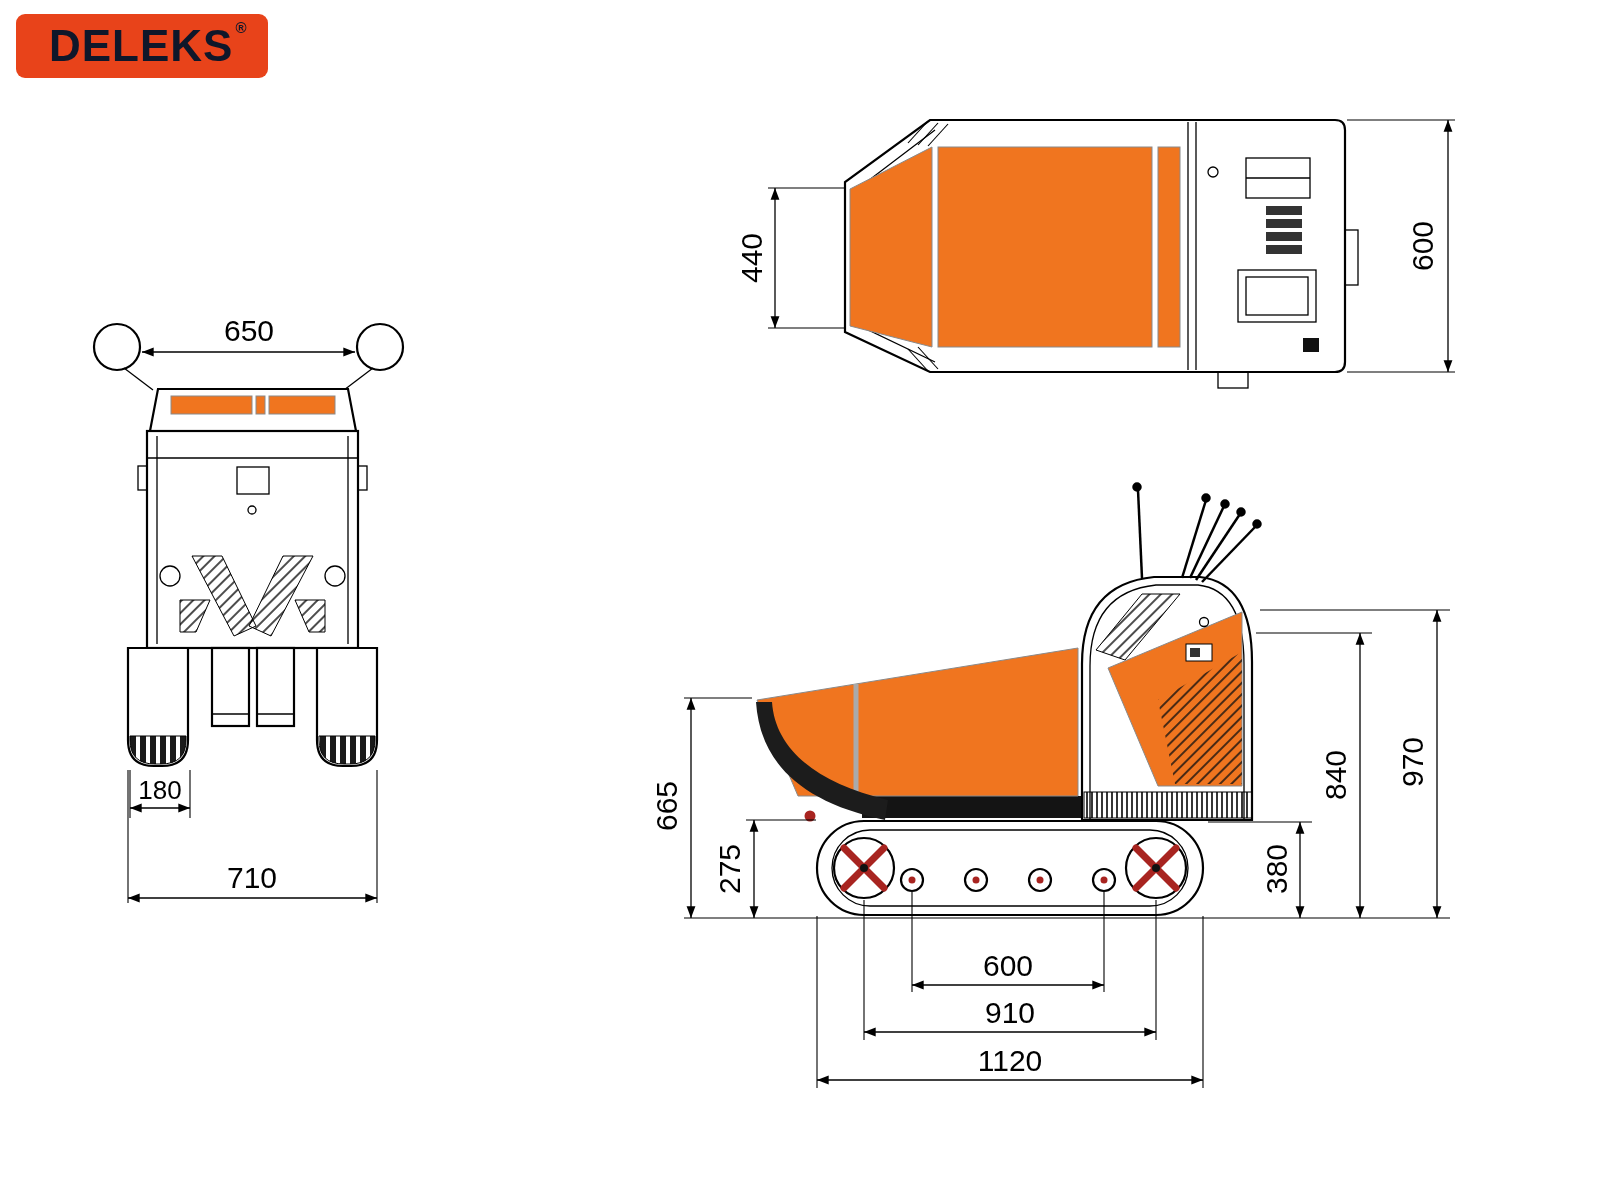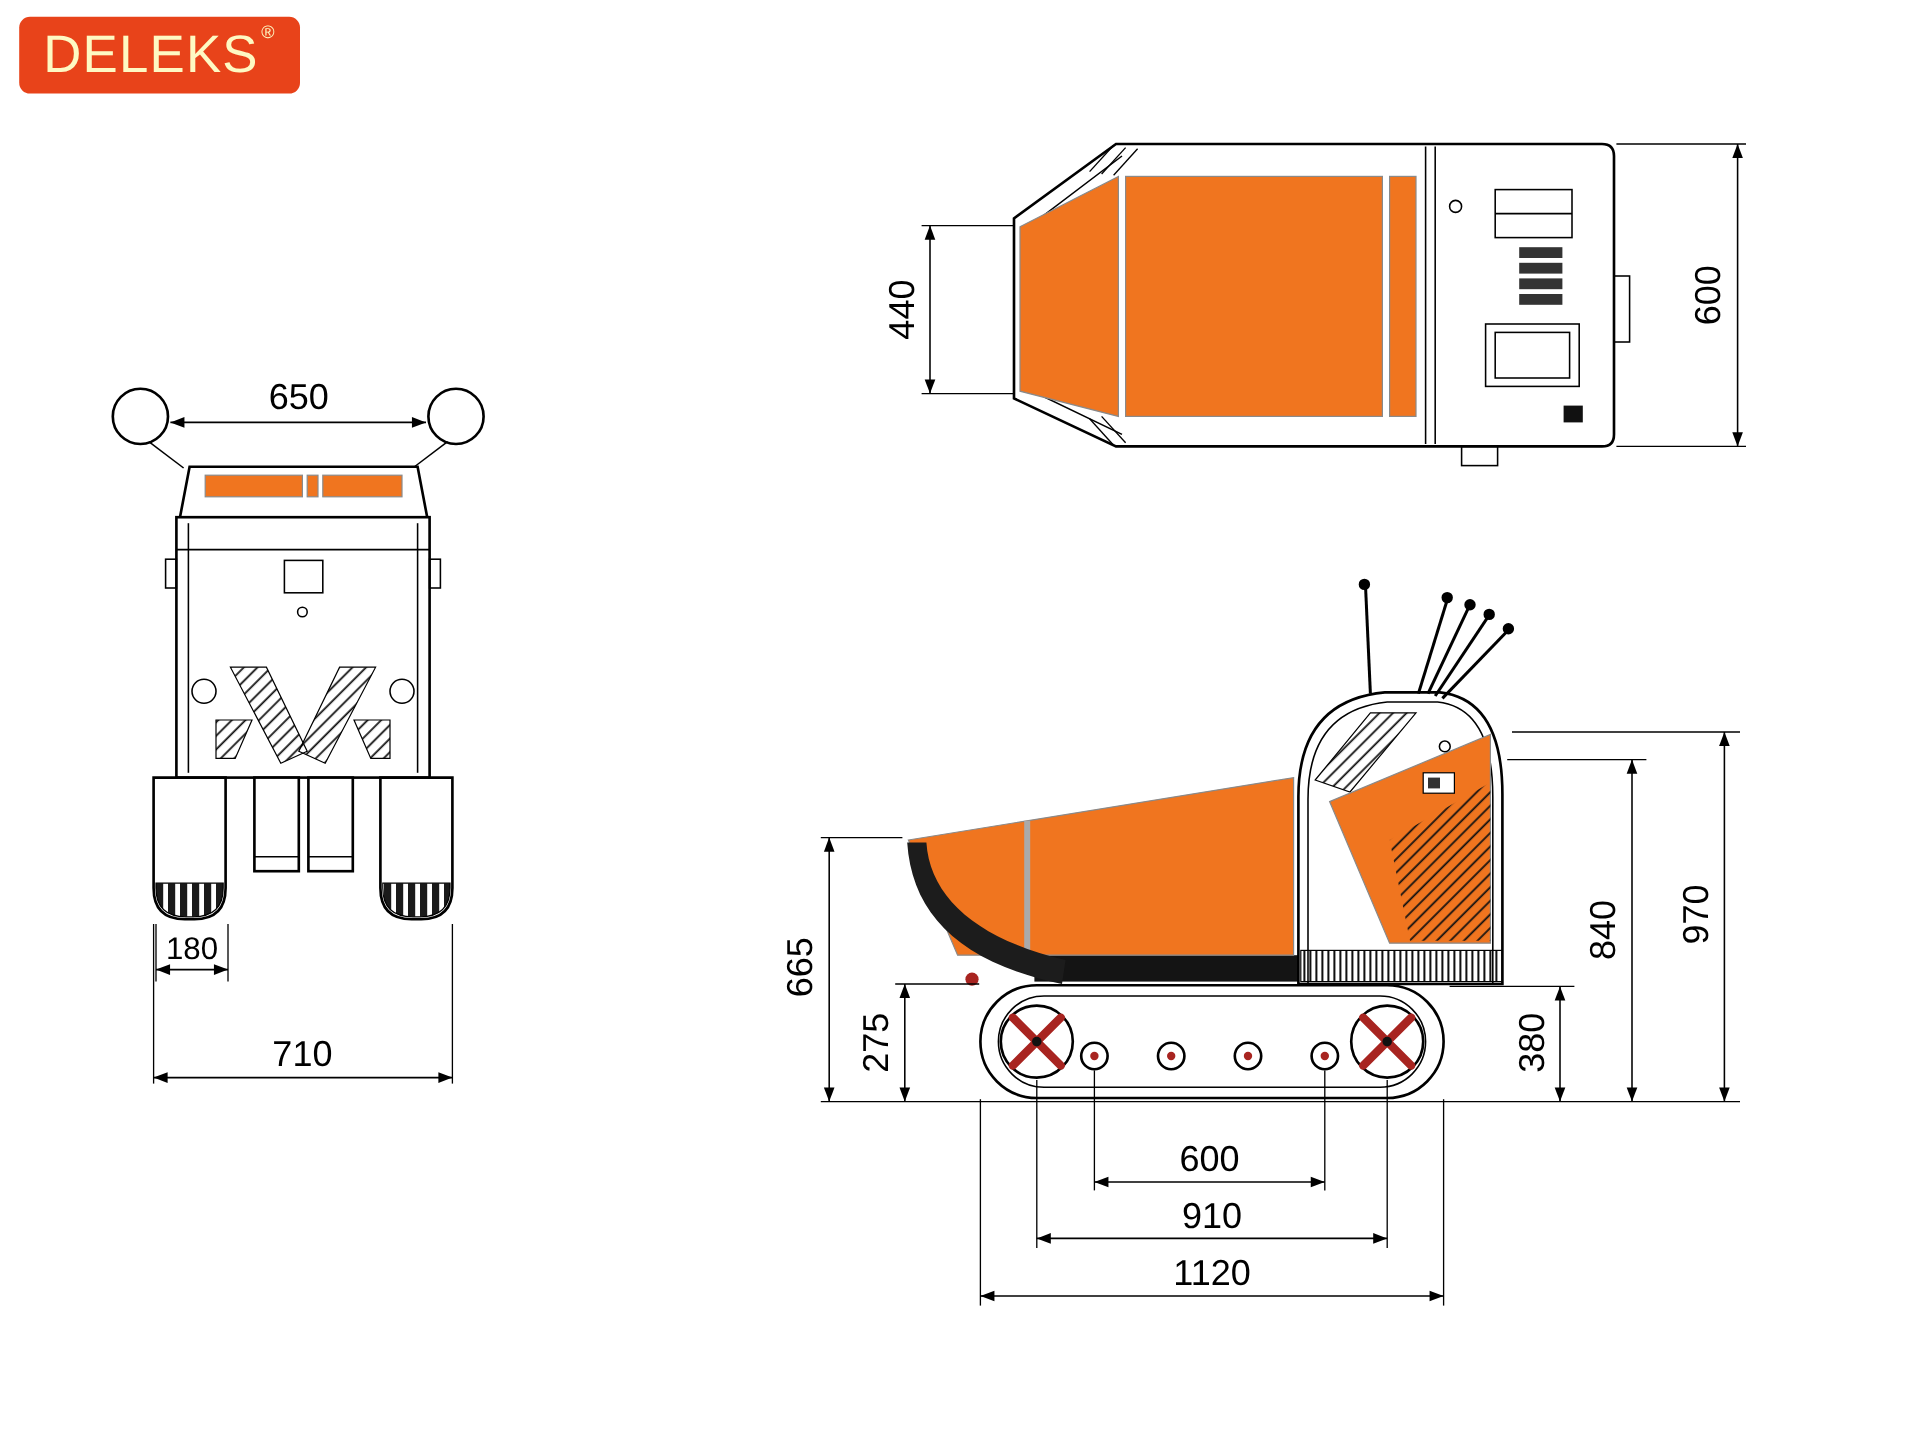--- a/index.html
+++ b/index.html
@@ -11,23 +11,23 @@
   }
   html,body{margin:0;padding:0;}
   body{
     width:1600px;height:1200px;position:relative;
     background:var(--background);
     font-family:"Liberation Sans",sans-serif;
   }
   .logo{
     position:absolute;left:16px;top:14px;
     background:var(--logo-bg);
-    color:#fef9c3;font-weight:normal;font-size:44px;
+    color:#0f172a;font-weight:bold;font-size:44px;
     line-height:1.0;letter-spacing:1px;
-    padding:6px 20px 10px 20px;border-radius:9px;
+    padding:6px 20px 10px 33px;border-radius:9px;
   }
   .logo sup{font-size:15px;vertical-align:28px;margin-left:2px;}
   svg{position:absolute;left:0;top:0;}
   .ln{fill:#ffffff;stroke:#000;stroke-width:2.2;}
   .ln-thin{fill:none;stroke:#000;stroke-width:1.3;}
   .orange{fill:var(--machine-orange);stroke:#8a8a8a;stroke-width:1;}
   .dark{fill:#1c1c1c;stroke:none;}
   .dimline{stroke:#000;stroke-width:1.3;fill:none;}
   .ext{stroke:#000;stroke-width:1.1;fill:none;}
   text.dim{font-family:"Liberation Sans",sans-serif;font-size:30px;fill:#000;text-anchor:middle;}

